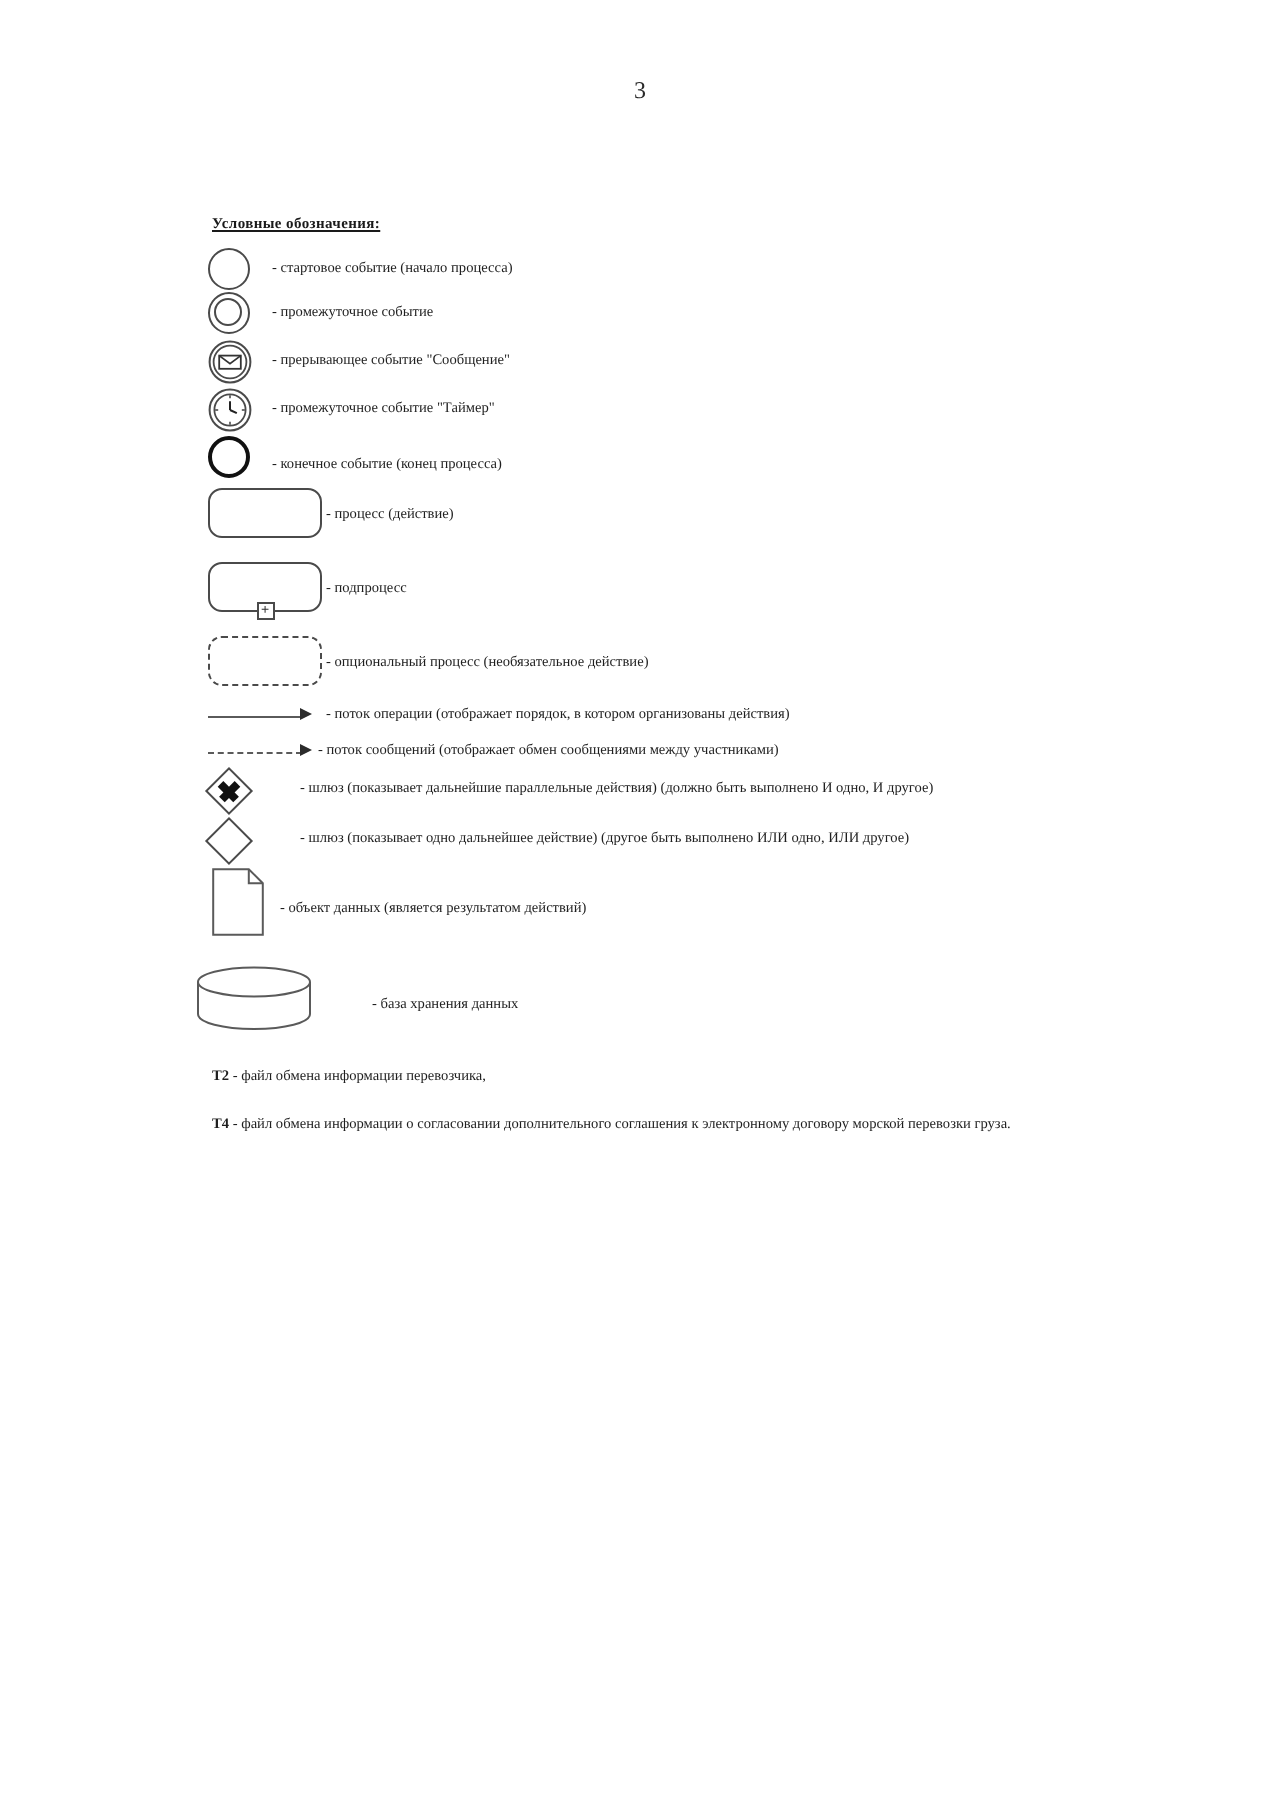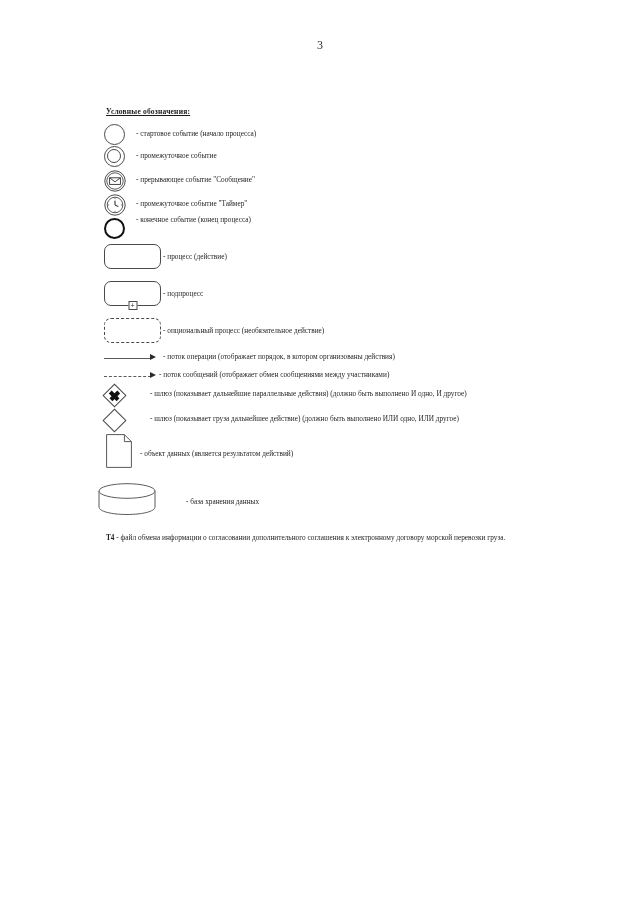--- a/index.html
+++ b/index.html
@@ -233,21 +233,21 @@
           <line x1="11" y1="11" x2="14.4" y2="12.6" stroke="#222" stroke-width="1"></line>
         </svg>
       </div>
       <div class="desc" style="left:136px; top:200px;">- промежуточное событие "Таймер"</div>
     </div>
 
     <div class="row">
       <div class="icon-cell" style="top:218px;">
         <div class="circle circle-end"></div>
       </div>
-      <div class="desc" style="left:136px; top:216px;text-align:right;">- конечное событие (конец процесса)</div>
+      <div class="desc" style="left:136px; top:228px;text-align:right;">- конечное событие (конец процесса)</div>
     </div>
 
     <div class="row">
       <div class="icon-cell" style="top:244px;">
         <div class="proc-rect"></div>
       </div>
       <div class="desc" style="left:163px; top:253px;">- процесс (действие)</div>
     </div>
 
     <div class="row">
@@ -293,21 +293,21 @@
           <div class="diamond-plus-v"></div>
         </div>
       </div>
       <div class="desc" style="left:150px; top:390px;">- шлюз (показывает дальнейшие параллельные действия) (должно быть выполнено И одно, И другое)</div>
     </div>
 
     <div class="row">
       <div class="icon-cell" style="top:412px; left:106px;">
         <div class="diamond"></div>
       </div>
-      <div class="desc" style="left:150px; top:415px;">- шлюз (показывает груза дальнейшее действие) (должно быть выполнено ИЛИ одно, ИЛИ другое)</div>
+      <div class="desc" style="left:150px; top:415px;">- шлюз (показывает одно дальнейшее действие) (другое быть выполнено ИЛИ одно, ИЛИ другое)</div>
     </div>
 
     <div class="row">
       <div class="icon-cell" style="top:434px; left:106px;">
         <svg width="27" height="34" viewBox="0 0 27 34">
           <path d="M0.6 0.6 H18.4 L25.4 7.6 V33.4 H0.6 Z" fill="#ffffff" stroke="#5a5a5a" stroke-width="1"></path>
           <path d="M18.4 0.6 V7.6 H25.4" fill="none" stroke="#5a5a5a" stroke-width="1"></path>
         </svg>
       </div>
       <div class="desc" style="left:140px; top:450px;">- объект данных (является результатом действий)</div>
@@ -320,17 +320,20 @@
           <ellipse cx="30" cy="9" rx="28" ry="7.3" fill="#ffffff" stroke="#5a5a5a" stroke-width="1"></ellipse>
         </svg>
       </div>
       <div class="desc" style="left:186px; top:498px;">- база хранения данных</div>
     </div>
 
   </div>
 
   <div class="t-list">
     <div class="t-item">
+      <span class="t-key">Т2</span><span> - файл обмена информации перевозчика,</span>
+    </div>
+    <div class="t-item">
       <span class="t-key">Т4</span><span> - файл обмена информации о согласовании дополнительного соглашения к электронному договору морской перевозки груза.</span>
     </div>
   </div>
 
 </div>
 
 </body></html>

